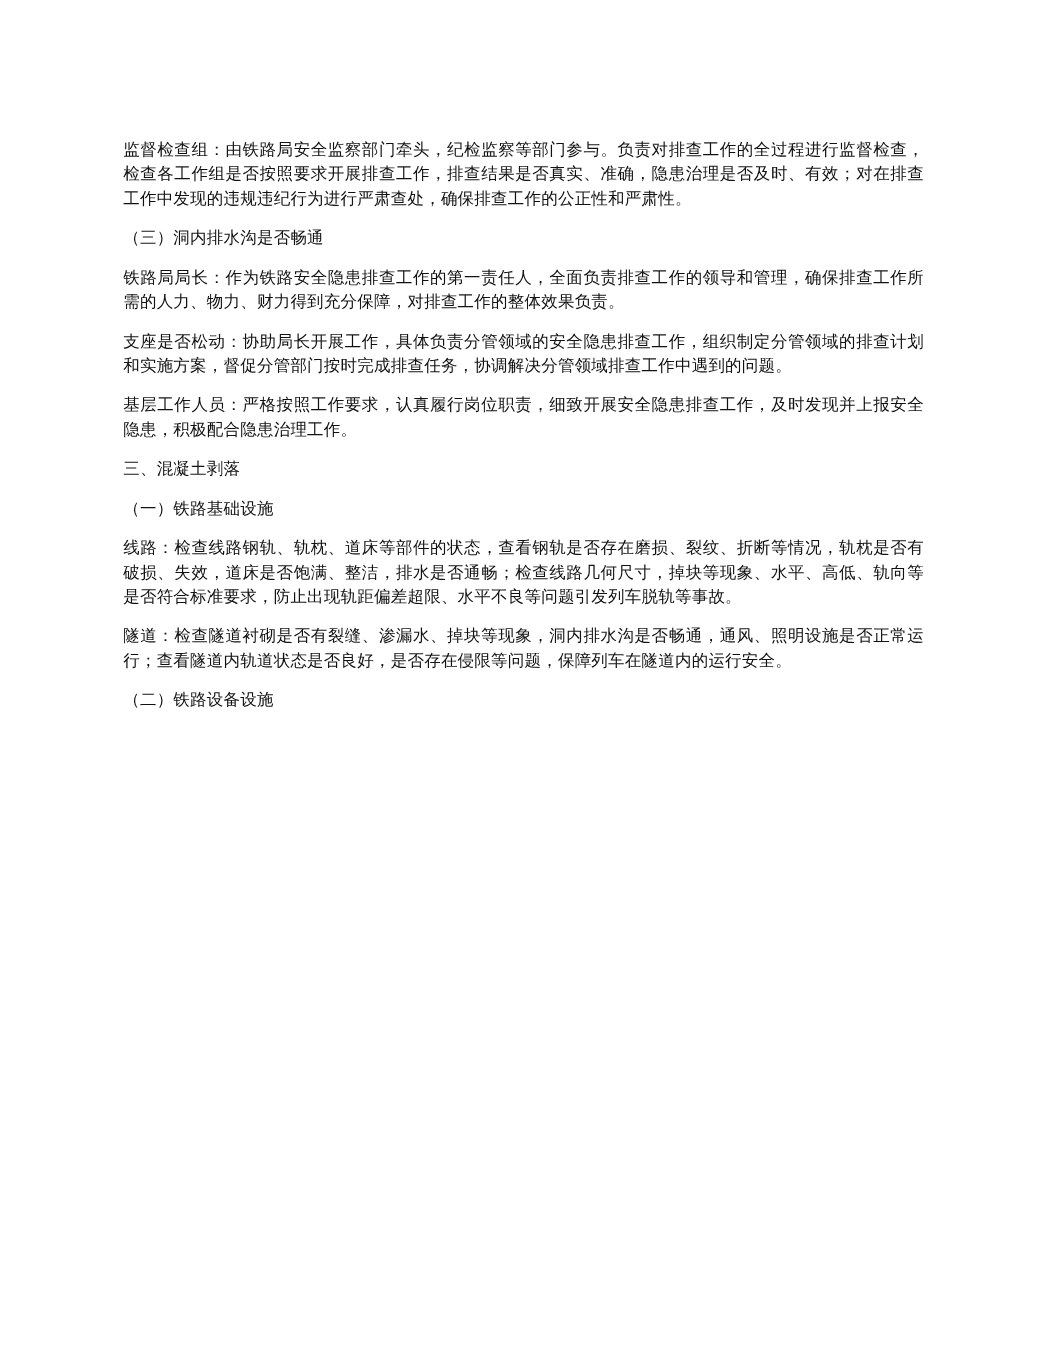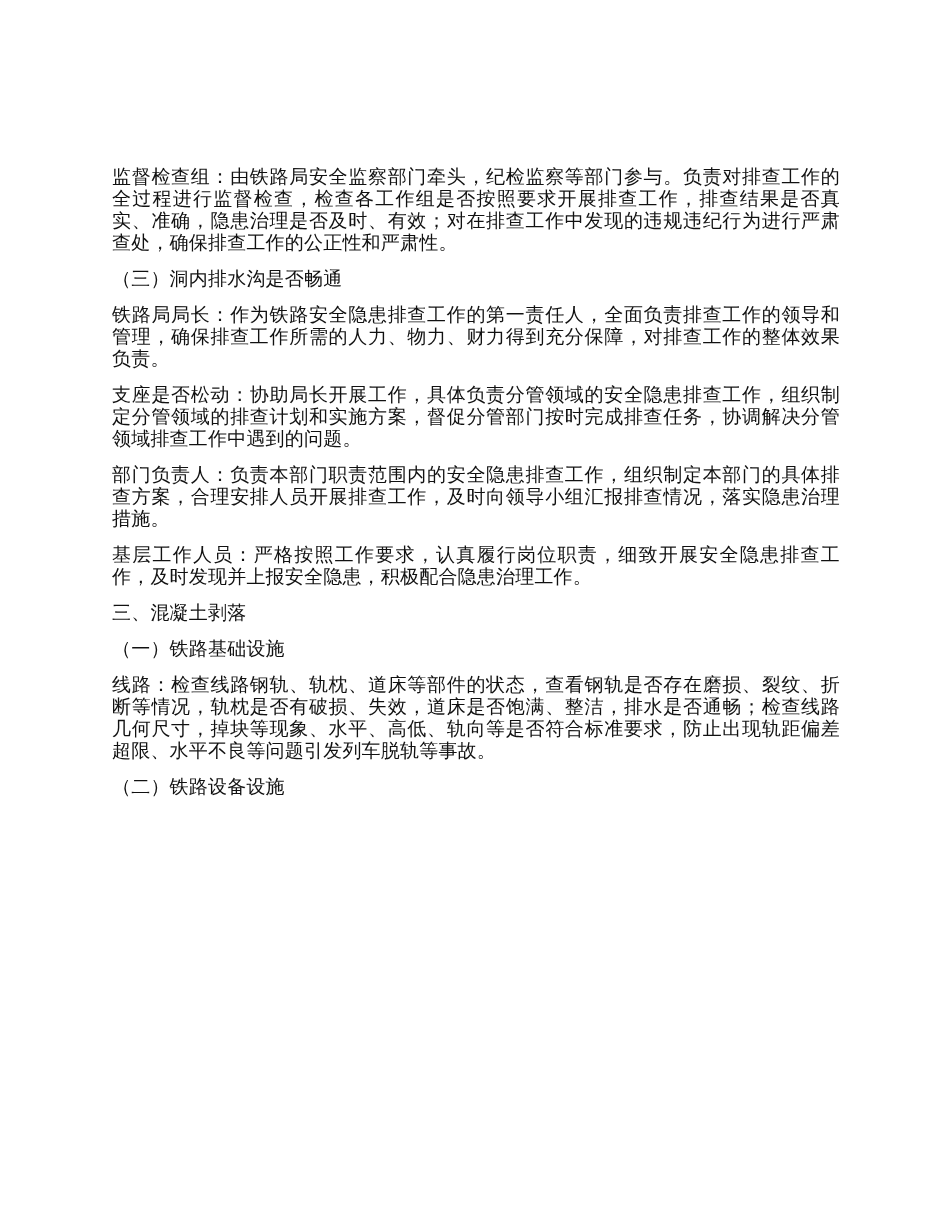--- a/index.html
+++ b/index.html
@@ -3,36 +3,35 @@
 <meta charset="utf-8">
 <style>
   html, body { margin: 0; padding: 0; background: #ffffff; }
   body { width: 950px; height: 1230px; position: relative; overflow: hidden; }
   .page {
     position: absolute;
     left: 112px;
     top: 125px;
     width: 728px;
     font-family: "DejaVu Sans", "Liberation Sans", sans-serif;
-    font-size: 19px;
+    font-size: 15px;
     line-height: 22px;
     color: #111111;
     letter-spacing: 0.2px;
-    margin-top: 40px;
   }
   .para { margin: 0 0 14px 0; text-align: justify; }
   .heading { margin: 0 0 14px 0; }
 </style>
 </head>
 <body>
 
 <div class="page">
   <p class="para">监督检查组：由铁路局安全监察部门牵头，纪检监察等部门参与。负责对排查工作的全过程进行监督检查，检查各工作组是否按照要求开展排查工作，排查结果是否真实、准确，隐患治理是否及时、有效；对在排查工作中发现的违规违纪行为进行严肃查处，确保排查工作的公正性和严肃性。</p>
   <p class="heading">（三）洞内排水沟是否畅通</p>
   <p class="para">铁路局局长：作为铁路安全隐患排查工作的第一责任人，全面负责排查工作的领导和管理，确保排查工作所需的人力、物力、财力得到充分保障，对排查工作的整体效果负责。</p>
   <p class="para">支座是否松动：协助局长开展工作，具体负责分管领域的安全隐患排查工作，组织制定分管领域的排查计划和实施方案，督促分管部门按时完成排查任务，协调解决分管领域排查工作中遇到的问题。</p>
-  <p class="para">部门负责人：负责本部门职责范围内的安全隐患排查工作，组织制定本部门的具体排查方案，合理安排人员开展排查工作，及时向领导小组汇报排查情况，落实隐患治理措施。</p>
   <p class="para">基层工作人员：严格按照工作要求，认真履行岗位职责，细致开展安全隐患排查工作，及时发现并上报安全隐患，积极配合隐患治理工作。</p>
   <p class="heading">三、混凝土剥落</p>
   <p class="heading">（一）铁路基础设施</p>
   <p class="para">线路：检查线路钢轨、轨枕、道床等部件的状态，查看钢轨是否存在磨损、裂纹、折断等情况，轨枕是否有破损、失效，道床是否饱满、整洁，排水是否通畅；检查线路几何尺寸，掉块等现象、水平、高低、轨向等是否符合标准要求，防止出现轨距偏差超限、水平不良等问题引发列车脱轨等事故。</p>
+  <p class="para">隧道：检查隧道衬砌是否有裂缝、渗漏水、掉块等现象，洞内排水沟是否畅通，通风、照明设施是否正常运行；查看隧道内轨道状态是否良好，是否存在侵限等问题，保障列车在隧道内的运行安全。</p>
   <p class="heading">（二）铁路设备设施</p>
 </div>
 
 </body></html>

